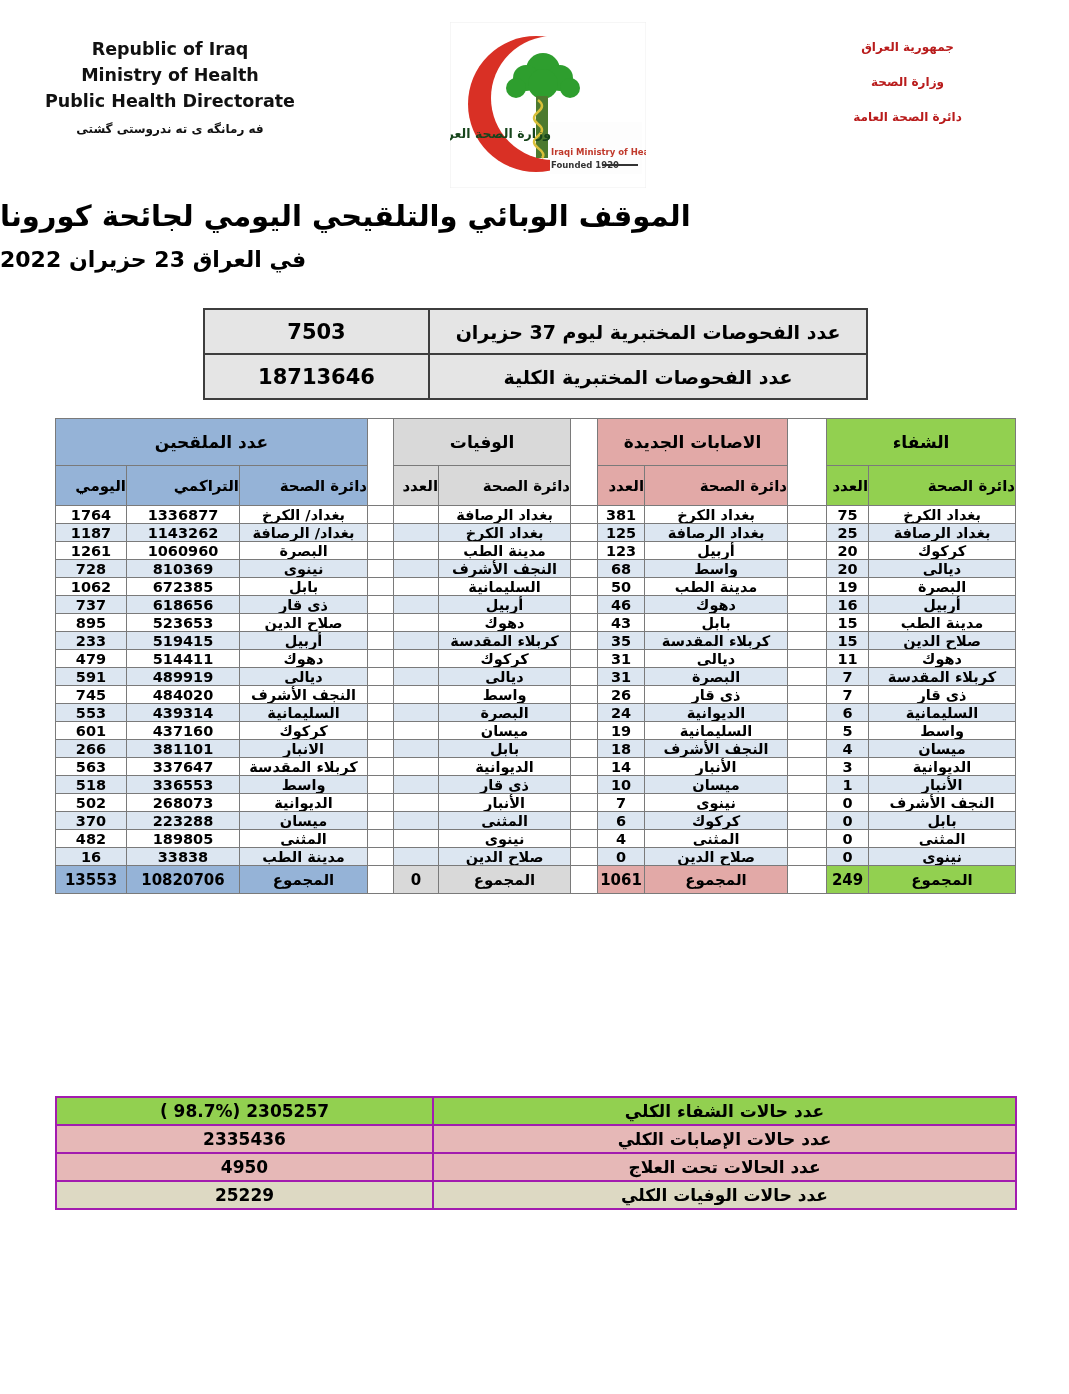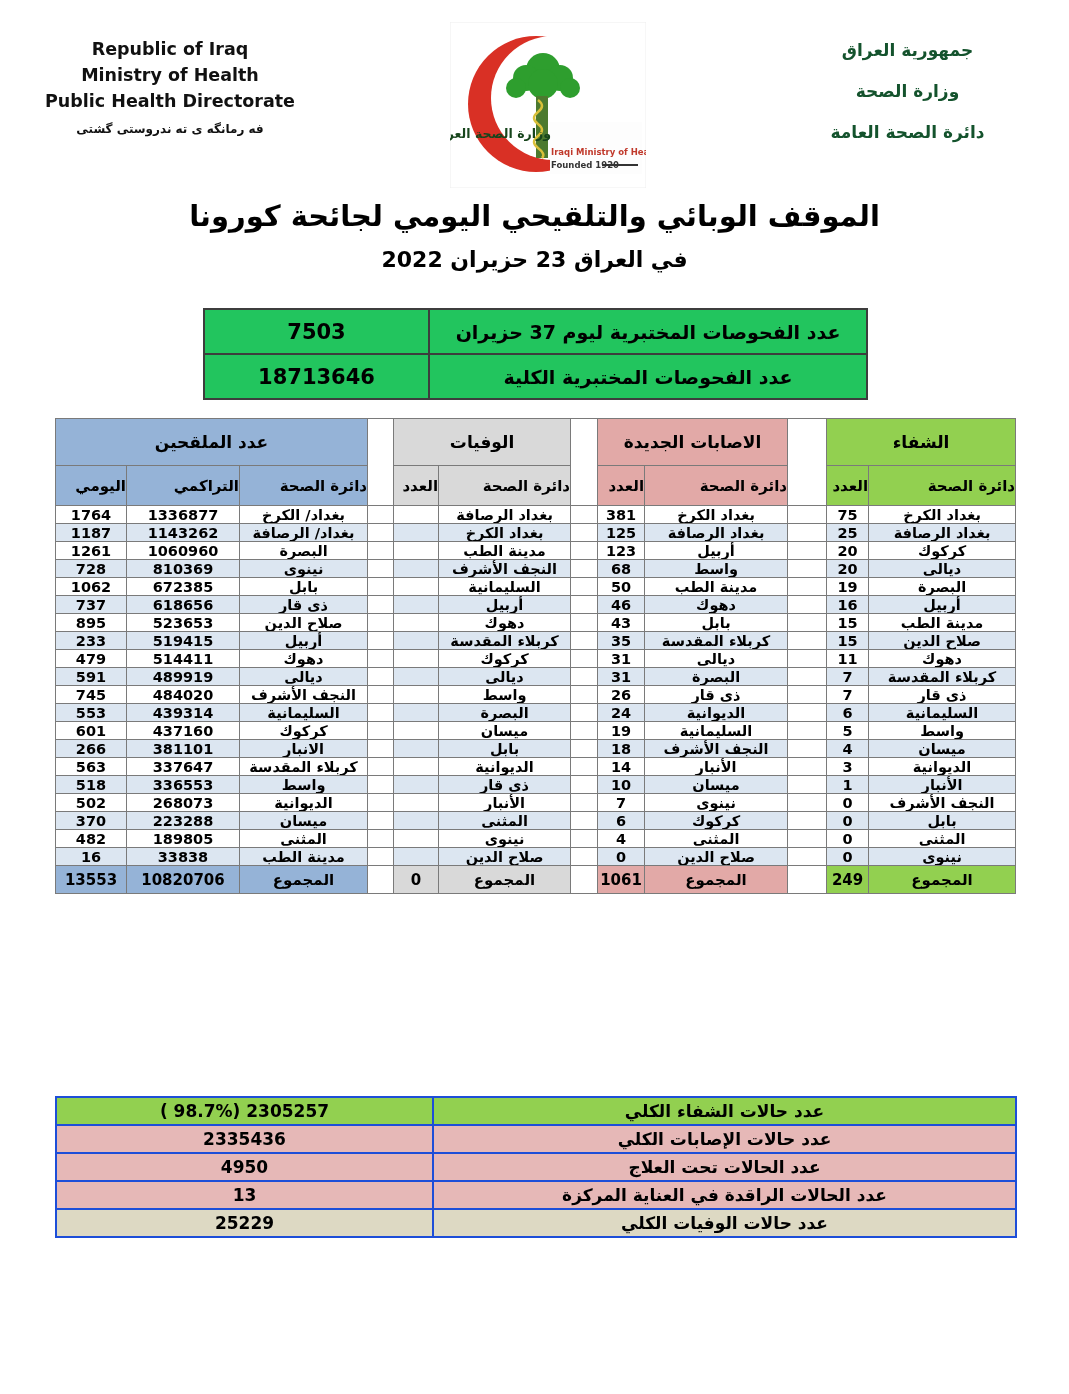--- a/index.html
+++ b/index.html
@@ -4,35 +4,35 @@
 <style>
   * { margin:0; padding:0; box-sizing:border-box; }
   body { background:#fff; font-family:"DejaVu Sans", sans-serif; }
   .page { position:relative; width:1069px; height:1394px; background:#ffffff; overflow:hidden; }
 
   
   .hdr-left { position:absolute; left:40px; top:36px; width:260px; text-align:center;
               font-weight:bold; font-size:17.5px; line-height:26px; color:#111; }
   .hdr-left .kurdish { font-size:12px; margin-top:2px; }
   .hdr-right { position:absolute; left:795px; top:40px; width:225px; text-align:center;
-               font-weight:bold; font-size:17px; color:#14532d; direction:rtl; }
+               font-weight:bold; font-size:12px; color:#b91c1c; direction:rtl; }
   .hdr-right div { margin-bottom:21px; }
   .logo-box { position:absolute; left:450px; top:22px; width:196px; height:166px; }
 
   
-  .title { position:absolute; left:0; top:194px; width:1069px; text-align:center;
+  .title { position:absolute; left:0; top:194px; width:1069px; text-align:left;
            direction:rtl; font-weight:bold; color:#000; }
   .title .t1 { font-size:29px; line-height:44px; }
   .title .t2 { font-size:22px; line-height:44px; }
 
   
   .tests { position:absolute; left:203px; top:308px; width:663px; border-collapse:collapse;
            table-layout:fixed; }
   .tests td { border:2px solid #3d3d3d; height:45px; text-align:center; vertical-align:middle;
-              font-weight:bold; color:#000; background:#22c55e; }
+              font-weight:bold; color:#000; background:#e5e5e5; }
   .tests .val { width:225px; font-size:21px; }
   .tests .lbl { width:438px; font-size:19px; direction:rtl; }
 
   
   .main { position:absolute; left:55px; top:418px; width:960px; border-collapse:collapse;
           table-layout:fixed; }
   .main th, .main td { border:1px solid #7a7a7a; text-align:center; vertical-align:middle;
                        font-weight:bold; color:#000; overflow:hidden; white-space:nowrap; }
   .main thead tr.band th { height:47px; font-size:17px; }
   .main thead tr.sub th { height:40px; font-size:15px;text-align:right; }
@@ -45,21 +45,21 @@
   .bg-gray  { background:#D9D9D9; }
   .bg-pink  { background:#E2A9A7; }
   .bg-green { background:#92D050; }
   .main td.sp, .main th.sp { background:#ffffff; }
   .main tbody.rows tr:nth-child(even) td:not(.sp) { background:#DCE6F1; }
   .main tbody.rows tr:nth-child(odd)  td:not(.sp) { background:#ffffff; }
 
   
   .summary { position:absolute; left:55px; top:1096px; width:960px; border-collapse:collapse;
              table-layout:fixed; }
-  .summary td { border:2px solid #1d4ed8; height:28px; text-align:center; vertical-align:middle;
+  .summary td { border:2px solid #a21caf; height:28px; text-align:center; vertical-align:middle;
                 font-weight:bold; color:#000; }
   .summary .val { width:377px; font-size:17px; }
   .summary .lbl { width:583px; font-size:17px; direction:rtl; }
   .summary tr.row-green td { background:#92D050; }
   .summary tr.row-pink  td { background:#E6B8B7;margin-top:27px; }
   .summary tr.row-beige td { background:#DDD9C3; }
   .ltr { direction:ltr; unicode-bidi:isolate; }
 </style>
 </head>
 <body>
@@ -467,24 +467,20 @@
       <td class="lbl">عدد حالات الشفاء الكلي</td>
     </tr>
     <tr class="row-pink">
       <td class="val">2335436</td>
       <td class="lbl">عدد حالات الإصابات الكلي</td>
     </tr>
     <tr class="row-pink">
       <td class="val">4950</td>
       <td class="lbl">عدد الحالات تحت العلاج</td>
     </tr>
-    <tr class="row-pink">
-      <td class="val">13</td>
-      <td class="lbl">عدد الحالات الراقدة في العناية المركزة</td>
-    </tr>
     <tr class="row-beige">
       <td class="val">25229</td>
       <td class="lbl">عدد حالات الوفيات الكلي</td>
     </tr>
   </tbody>
     </table>
 
 </div>
 
 </body></html>

